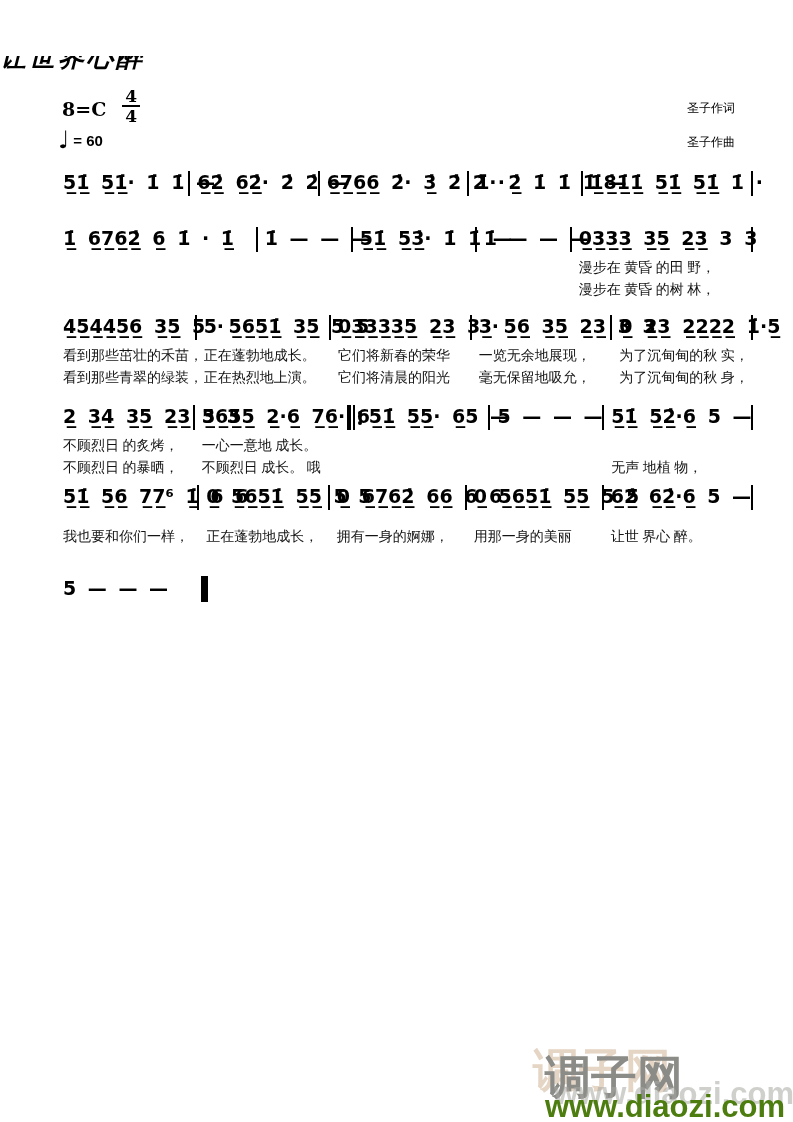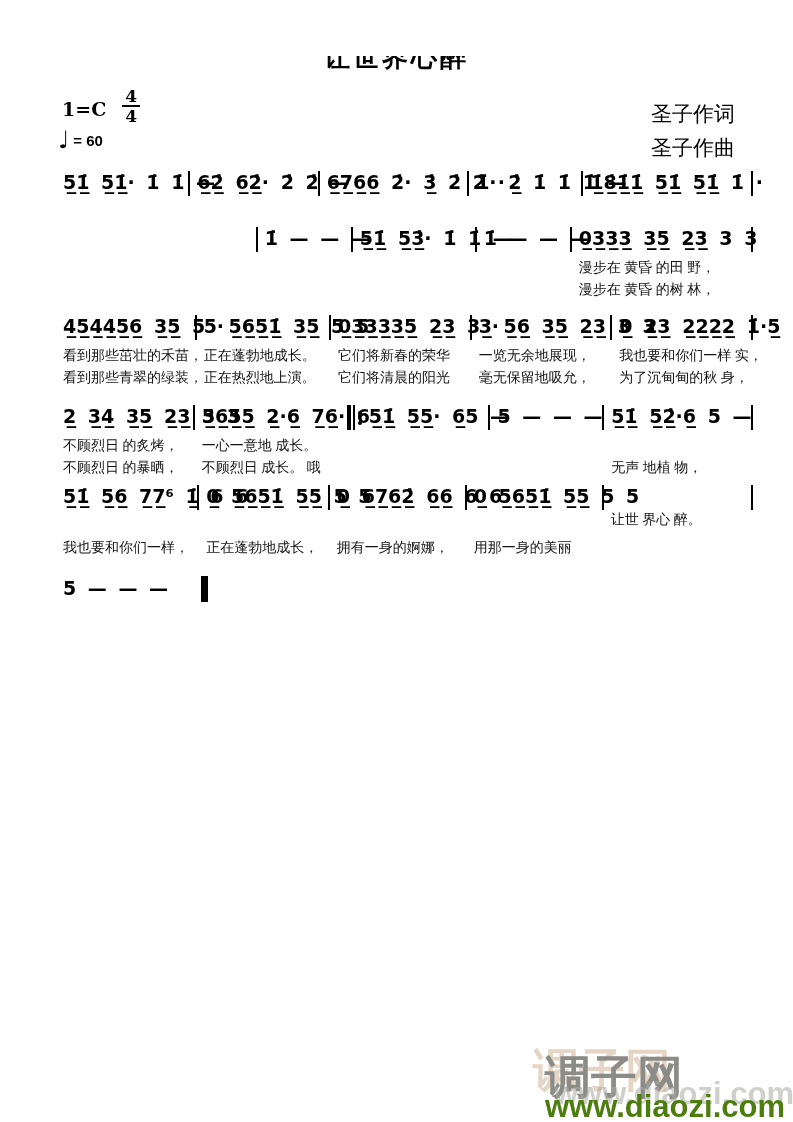--- a/index.html
+++ b/index.html
@@ -1,48 +1,48 @@
 <!DOCTYPE html>
 <html><head>
 <meta charset="utf-8">
 <style>
   html,body{margin:0;padding:0;background:#fff;}
   .page{position:relative;width:793px;height:1122px;background:#ffffff;overflow:hidden;
         font-family:"Liberation Sans",sans-serif;color:#000;}
 
   
-  .title-row{position:absolute;top:56px;left:0;right:0;display:flex;justify-content:center;}
+  .title-row{position:absolute;top:56px;left:0;right:0;display:flex;font-style:italic;}
   .title-clip{height:17px;overflow:hidden;}
   .title-text{display:block;font-family:"Liberation Serif",serif;font-weight:bold;
               font-size:26px;line-height:26px;transform:translateY(-11px);letter-spacing:3px;}
 
   
   .keytime{position:absolute;left:62px;top:90px;font-family:"DejaVu Serif",serif;
            font-weight:bold;font-size:19px;display:flex;align-items:center;}
   .meter{display:inline-block;margin-left:16px;text-align:center;line-height:1;
          font-size:17px;transform:translateY(-2px);}
   .meter .num{display:block;padding:0 3px;}
   .meter .den{display:block;border-top:2px solid #000;padding:1px 3px 0 3px;}
   .tempo{position:absolute;left:58px;top:126px;font-weight:bold;font-size:15px;
          display:flex;align-items:center;}
   .tempo .glyph{font-family:"DejaVu Sans",sans-serif;font-size:24px;margin-right:4px;}
 
-  .credit{position:absolute;right:58px;font-family:"Liberation Serif",serif;font-size:21px;}
+  .credit{position:absolute;right:58px;font-family:"Liberation Serif",serif;font-size:12px;}
   .credit.lyricist{top:100px;}
   .credit.composer{top:134px;}
 
   
   .line{position:absolute;left:56px;right:40px;display:flex;align-items:flex-start;}
   .m{flex:1 1 0;padding:0 4px 0 7px;min-width:0;}
   .notes{font-family:"DejaVu Sans",sans-serif;font-weight:bold;font-size:19px;
          line-height:28px;height:28px;white-space:nowrap;word-spacing:5px;}
   .lyr{font-family:"Liberation Serif",serif;font-size:14px;line-height:20px;height:20px;
        white-space:nowrap;color:#141414;margin-top:6px;}
   .lyr + .lyr{margin-top:2px;}
-  .l5 .lyr{margin-top:28px;}
+  .l5 .lyr{margin-top:17px;}
   .bar{flex:0 0 auto;width:2px;height:25px;background:#000;margin-top:3px;}
   .repeat{flex:0 0 auto;display:flex;align-items:center;height:25px;margin-top:3px;}
   .repeat .thick{width:4px;height:25px;background:#000;}
   .repeat .thin{width:2px;height:25px;background:#000;margin-left:2px;}
   .repeat .dots{display:flex;flex-direction:column;gap:6px;margin-left:3px;}
   .repeat .dot{width:4px;height:4px;border-radius:50%;background:#000;}
   .finalbar{flex:0 0 auto;width:7px;height:26px;border-left:2px solid #000;
             border-right:5px solid #000;margin-top:2px;box-sizing:border-box;}
   .line1{top:168px;} .line2{top:224px;} .line3{top:312px;}
   .line4{top:402px;} .line5{top:482px;}
@@ -61,21 +61,21 @@
 
 <div class="page">
 
   <div class="title-row">
     <div class="title-clip">
       <span class="title-text">让世界心醉</span>
     </div>
   </div>
 
   <div class="keytime">
-    <span>1=C</span>
+    <span>8=C</span>
     <span class="meter">
       <span class="num">4</span>
       <span class="den">4</span>
     </span>
   </div>
 
   <div class="tempo">
     <span class="glyph">♩</span>
     <span>= 60</span>
   </div>
@@ -101,20 +101,21 @@
       </div>
     <div class="bar"></div>
     <div class="m" style="flex:1.55">
         <div class="notes">1̲̇8̲̇1̲̇1̲̇ 5̲1̲̇ 5̲1̲̇ 1̇ ·</div>
       </div>
     <div class="bar"></div>
   </div>
 
   <div class="line line2">
     <div class="m" style="flex:2.3">
+      <div class="notes">1̲̇ 6̲7̲6̲2̲̇ 6̲ 1̇ · 1̲̇</div>
       <div class="lyr"></div>
       <div class="lyr"></div>
     </div>
     <div class="bar"></div>
     <div class="m" style="flex:1">
       <div class="notes">1̇ — — —</div>
       <div class="lyr"></div>
       <div class="lyr"></div>
     </div>
     <div class="bar"></div>
@@ -158,21 +159,21 @@
     </div>
     <div class="bar"></div>
     <div class="m" style="flex:1">
       <div class="notes">3̲ 5̲6̲ 3̲5̲ 2̲3̲ 3 3</div>
       <div class="lyr">一览无余地展现，</div>
       <div class="lyr">毫无保留地吸允，</div>
     </div>
     <div class="bar"></div>
     <div class="m" style="flex:1">
       <div class="notes">0̲ 2̲3̲ 2̲2̲2̲2̲ 1̇·5̲ 2</div>
-      <div class="lyr">我也要和你们一样 实，</div>
+      <div class="lyr">为了沉甸甸的秋 实，</div>
       <div class="lyr">为了沉甸甸的秋 身，</div>
     </div>
     <div class="bar"></div>
   </div>
 
   <div class="line line4">
     <div class="m" style="flex:1.25">
       <div class="notes">2̲ 3̲4̲ 3̲5̲ 2̲3̲ 3 3</div>
       <div class="lyr">不顾烈日 的炙烤，</div>
       <div class="lyr">不顾烈日 的暴晒，</div>
@@ -226,20 +227,21 @@
       <div class="notes">0̲ 6̲7̲6̲2̲̇ 6̲6̲ 6 6</div>
       <div class="lyr">拥有一身的婀娜，</div>
     </div>
     <div class="bar"></div>
     <div class="m" style="flex:1">
       <div class="notes">0̲ 5̲6̲5̲1̲̇ 5̲5̲ 5 5</div>
       <div class="lyr">用那一身的美丽</div>
     </div>
     <div class="bar"></div>
     <div class="m" style="flex:1.1">
+      <div class="notes">6̲2̲̇ 6̲2̲̇·6̲ 5 —</div>
       <div class="lyr">让世 界心 醉。</div>
     </div>
     <div class="bar"></div>
   </div>
 
   <div class="line line6">
     <div class="m">
       <div class="notes">5 — — —</div>
     </div>
     <div class="finalbar"></div>

